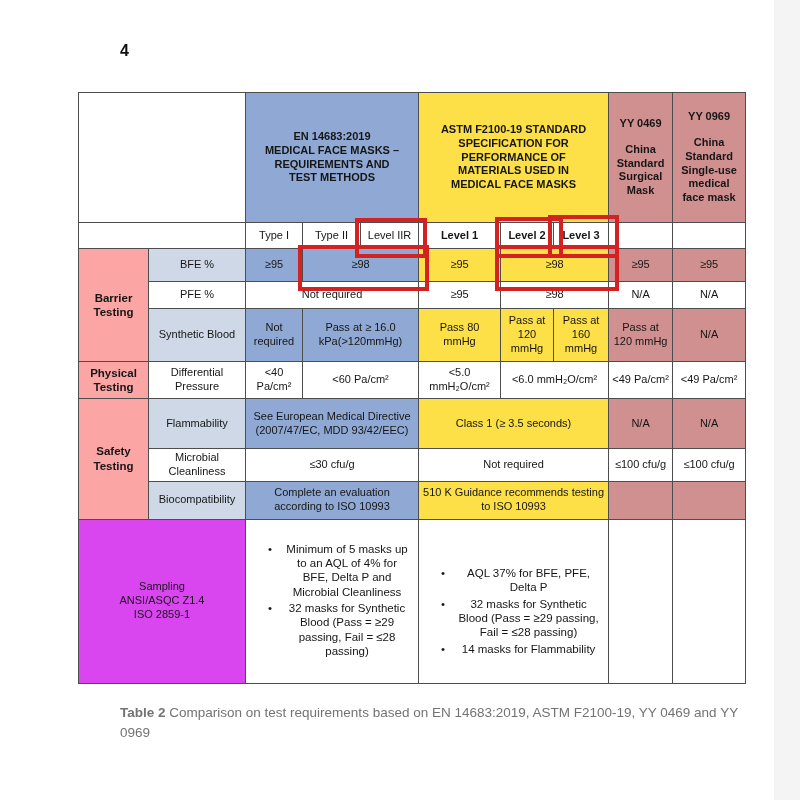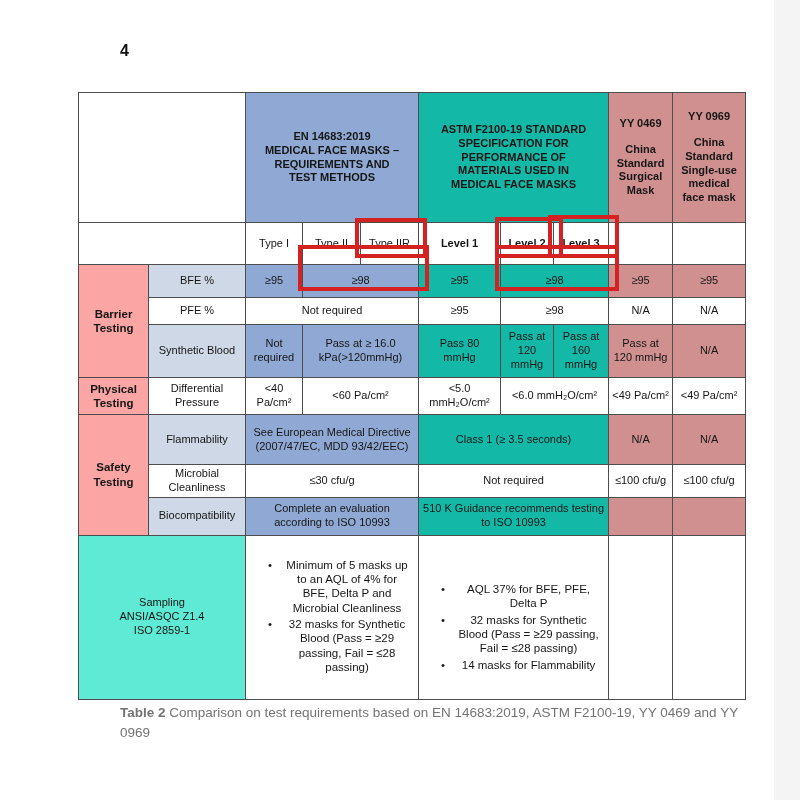--- a/index.html
+++ b/index.html
@@ -18,29 +18,29 @@
   }
   table.cmp td{
     border:1px solid #4d4d4d;text-align:center;vertical-align:middle;
     padding:2px 3px;overflow:hidden;word-wrap:break-word;
   }
   td.noborder{border:none;background:#ffffff;}
   .ml{white-space:pre-line;}
   .hdr{font-weight:bold;}
   .en-blue{background:#8fa9d4;}
   .lab-blue{background:#cfd8e6;}
-  .peach{background:#14b8a6;}
+  .peach{background:#fde047;}
   .rose{background:#d19090;}
   .white{background:#ffffff;margin-top:18px;}
   .vtop{vertical-align:top;padding-top:5px;}
   .grp{font-weight:bold;background:#fca5a5;font-size:11.5px;}
   .sub{background:#ffffff;font-size:11px;}
   .sub.b{font-weight:bold;}
   .yy-name{margin-top:12px;font-weight:bold;}
-  .sampling-label{background:#5eead4;margin-top:44px;}
+  .sampling-label{background:#d946ef;margin-top:44px;}
   .bullets{vertical-align:top;text-align:left;padding-top:8px;background:#ffffff;font-size:11.5px;}
   ul.blist{list-style:none;margin:0;padding:0 2px 0 6px;}
   ul.blist li{display:flex;margin-bottom:2px;}
   ul.blist .mark{width:30px;text-align:center;flex:0 0 30px;}
   ul.blist .btxt{flex:1;padding-right:4px;}
   
   .redbox{position:absolute;border:4px solid #d42222;background:transparent;pointer-events:none;}
   .rb-type2r {left:355px;top:218px;width:64px;height:32px;}
   .rb-level2 {left:495px;top:217px;width:60px;height:33px;}
   .rb-level3 {left:548px;top:215px;width:63px;height:35px;}
@@ -88,25 +88,25 @@
       <td class="hdr rose vtop">
         <div>YY 0469</div>
         <div class="yy-name">China Standard Surgical Mask</div>
       </td>
       <td class="hdr rose vtop">
         <div>YY 0969</div>
         <div class="yy-name">China Standard Single-use medical face mask</div>
       </td>
     </tr>
 
-    <tr style="height:42px">
+    <tr style="height:26px">
       <td class="noborder" colspan="2"></td>
       <td class="sub">Type I</td>
       <td class="sub">Type II</td>
-      <td class="sub">Type IIR</td>
+      <td class="sub">Level IIR</td>
       <td class="sub b">Level 1</td>
       <td class="sub b">Level 2</td>
       <td class="sub b">Level 3</td>
       <td class="sub"></td>
       <td class="sub"></td>
     </tr>
 
     <tr style="height:33px">
       <td class="grp" rowspan="3">Barrier Testing</td>
       <td class="lab-blue">BFE %</td>

